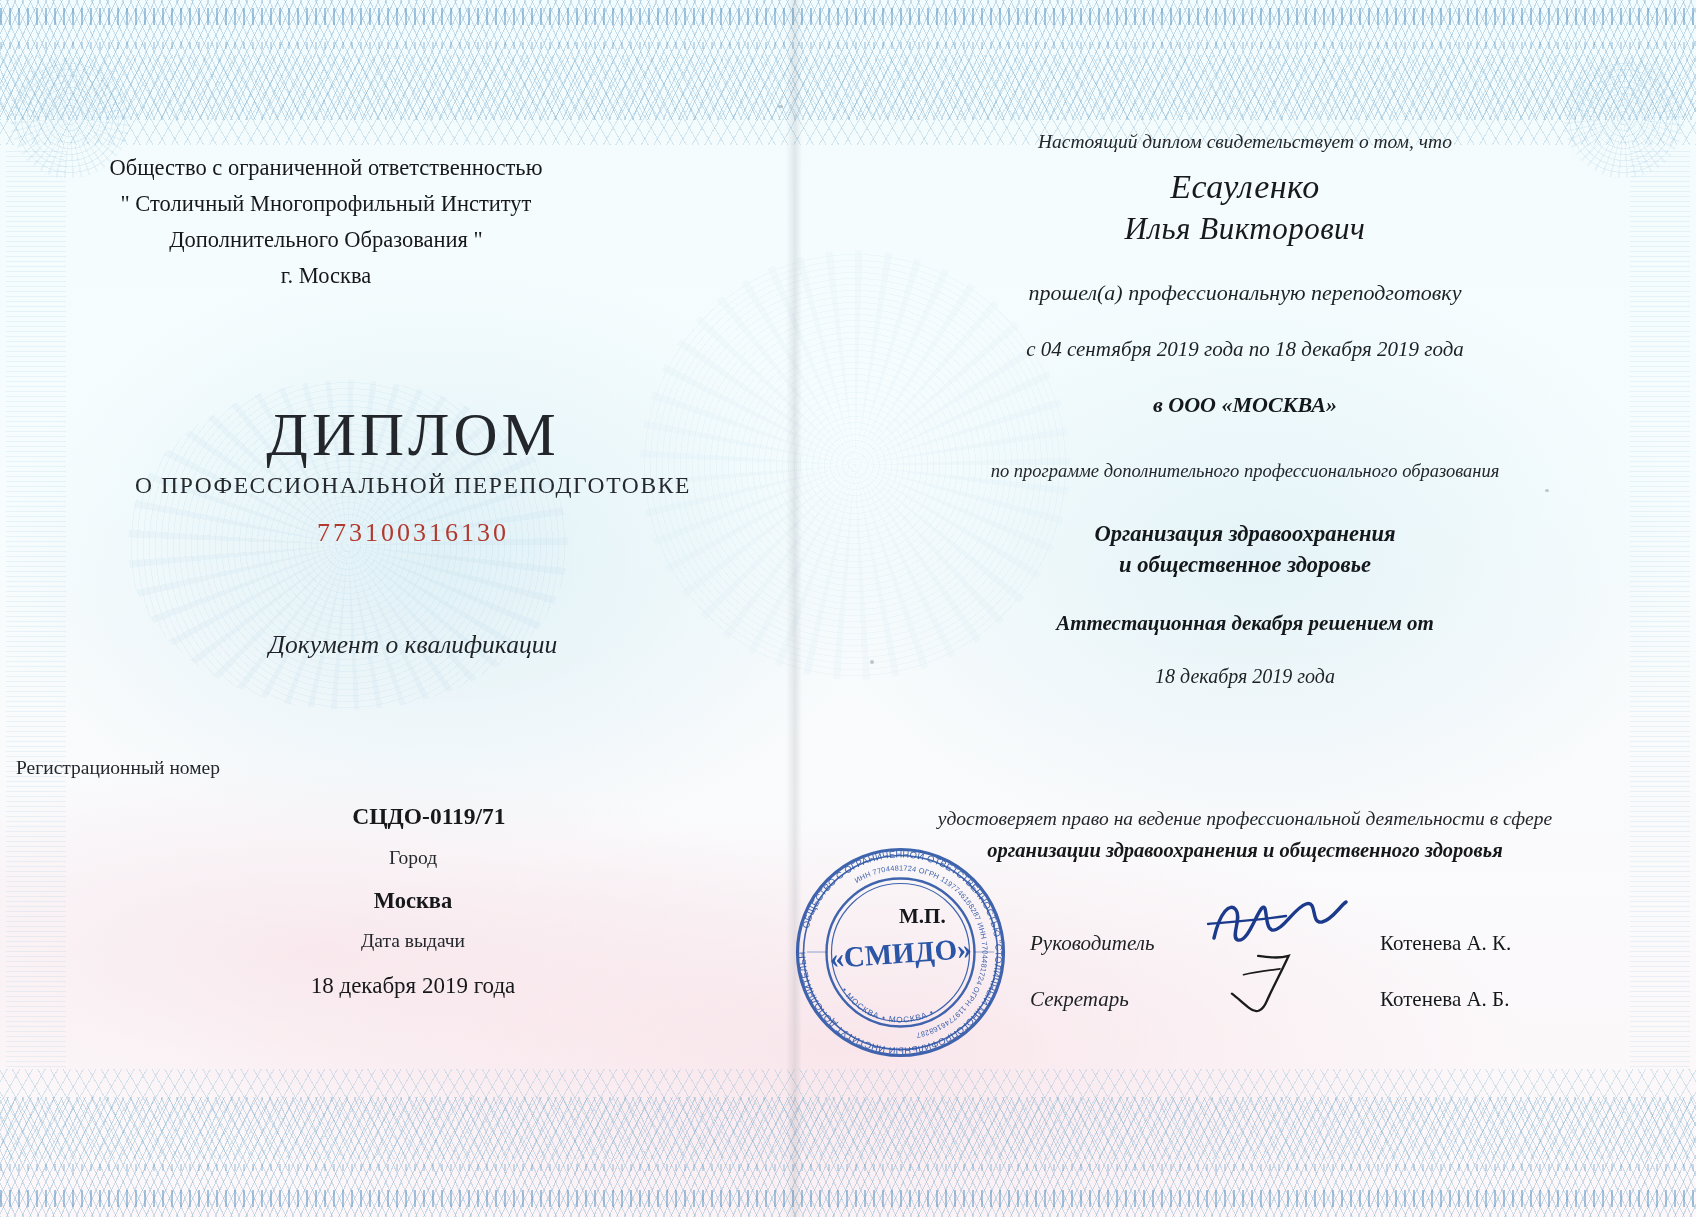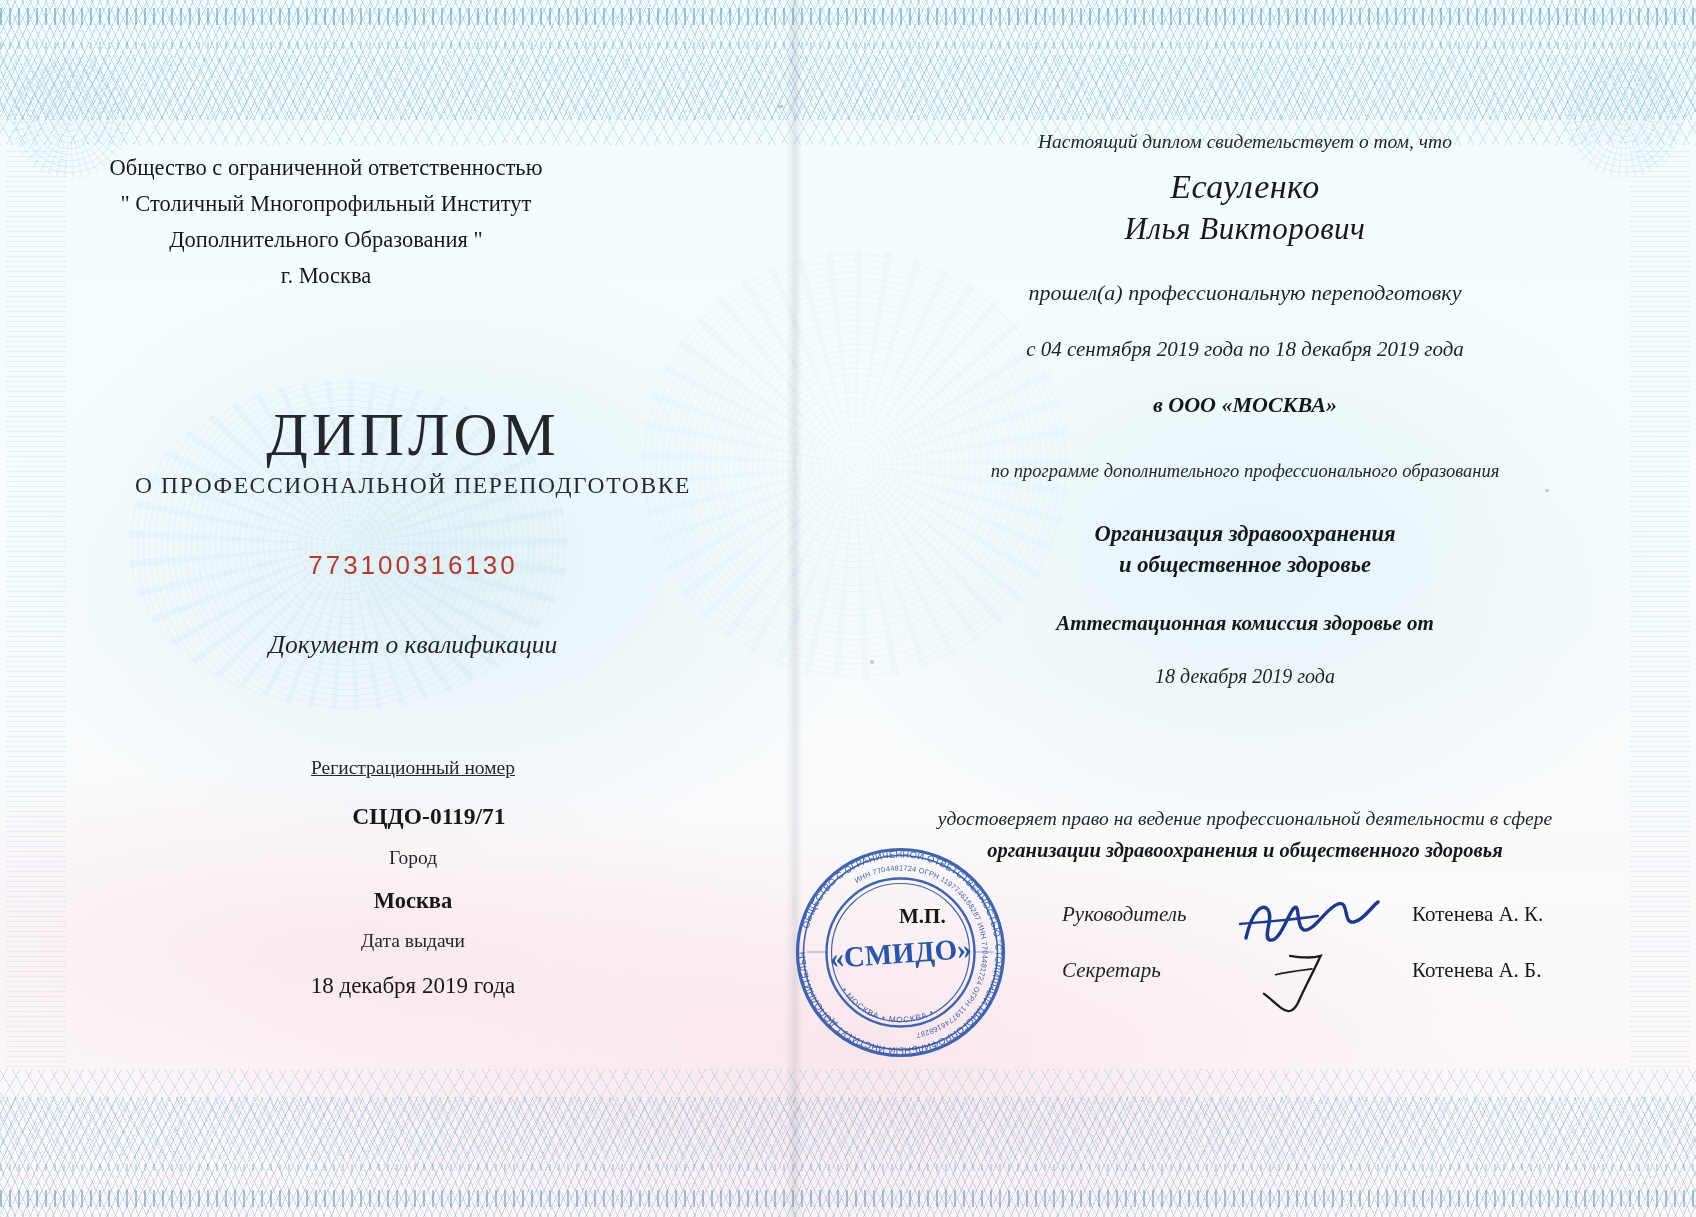--- a/index.html
+++ b/index.html
@@ -143,41 +143,38 @@
   }
   .blank-number {
     position: absolute;
     top: 518px;
     left: 0;
     width: 794px;
     text-align: center;
     font-size: 26px;
     letter-spacing: 3px;
     color: #b3392f;
-    font-family: Liberation Sans, sans-serif;
-    margin-top: 32px;
+    font-family: Liberation Serif, serif;
   }
   .qual-doc {
     position: absolute;
     top: 630px;
     left: 0;
     width: 794px;
     text-align: center;
     font-style: italic;
     font-size: 25.5px;
     color: #1f2327;
   }
 
   .reg-label {
     position: absolute;
     top: 757px; left: 0; width: 794px;
-    text-align: center;
     font-size: 19.5px;
     color: #23272b;
-    text-decoration: underline;
   }
   .reg-value {
     position: absolute;
     top: 803px; left: 0; width: 794px;
     text-align: center;
     font-size: 23.5px;
     font-weight: bold;
     color: #16181a;
     margin-left: 16px;
   }
@@ -230,22 +227,21 @@
   .r-commission { top: 611px; font-size: 21px; font-weight: bold; color: #15181b; }
   .r-comm-date  { top: 665px; font-size: 20px; color: #1d2124; }
 
   .r-right-label { top: 808px; font-size: 19.5px; color: #22262a; }
   .r-right-value { top: 839px; font-size: 20.5px; font-weight: bold; color: #15181b; }
 
   
   .sig-row {
     position: absolute;
     display: flex;
-    align-items: flex-start;
-    margin-left: 32px;
+    align-items: flex-end;
   }
   .sig-role {
     font-style: italic;
     font-size: 21px;
     color: #1d2124;
     width: 160px;
   }
   .sig-space { width: 190px; position: relative; height: 54px; }
   .sig-name {
     font-size: 21px;
@@ -350,21 +346,21 @@
   <div class="page right-page">
     <div class="r-line r-intro">Настоящий диплом свидетельствует о том, что</div>
     <div class="r-line r-surname">Есауленко</div>
     <div class="r-line r-name">Илья Викторович</div>
     <div class="r-line r-passed">прошел(а) профессиональную переподготовку</div>
     <div class="r-line r-period">с 04 сентября 2019 года по 18 декабря 2019 года</div>
     <div class="r-line r-place">в ООО «МОСКВА»</div>
     <div class="r-line r-program-label">по программе дополнительного профессионального образования</div>
     <div class="r-line r-prog1">Организация здравоохранения</div>
     <div class="r-line r-prog2">и общественное здоровье</div>
-    <div class="r-line r-commission">Аттестационная комиссия здоровье от</div>
+    <div class="r-line r-commission">Аттестационная декабря решением от</div>
     <div class="r-line r-comm-date">18 декабря 2019 года</div>
 
     <div class="r-line r-right-label">удостоверяет право на ведение профессиональной деятельности в сфере</div>
     <div class="r-line r-right-value">организации здравоохранения и общественного здоровья</div>
   </div>
 
   <div class="mp">М.П.</div>
 
   <div class="sig-row sig-1">
     <div class="sig-role">Руководитель</div>

